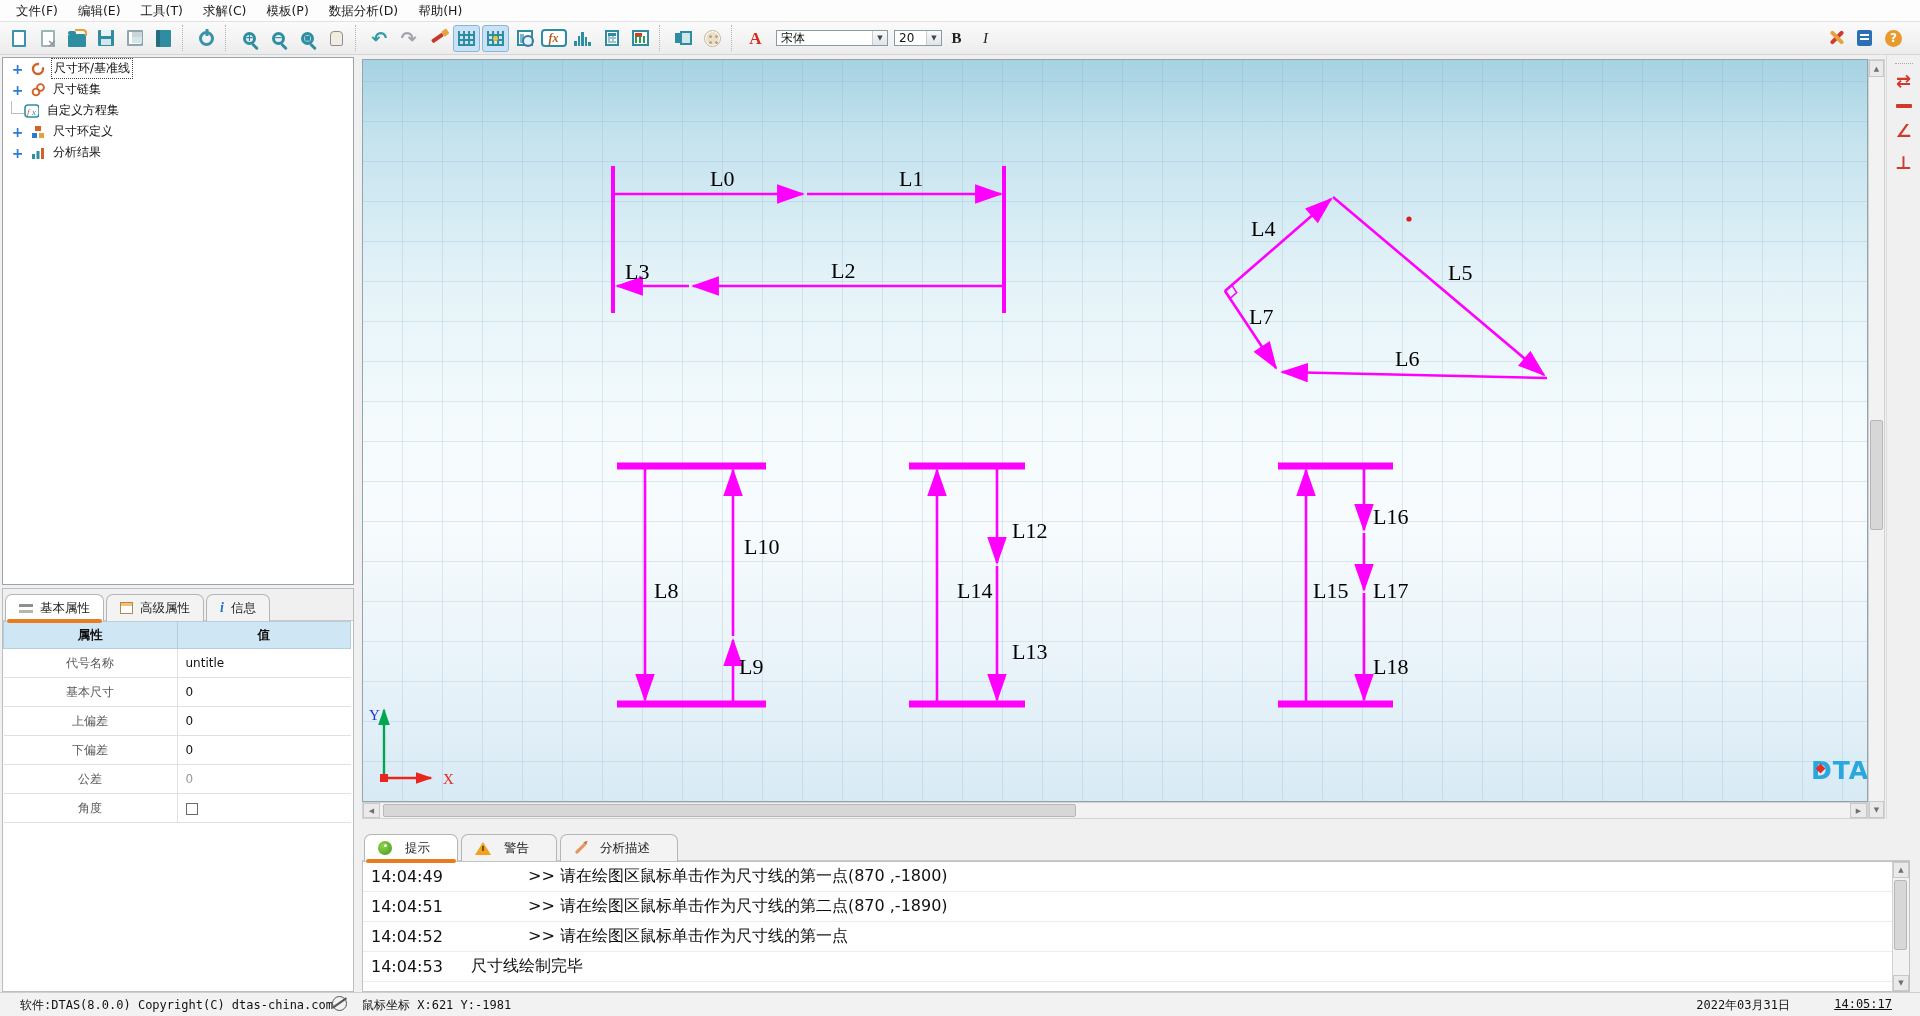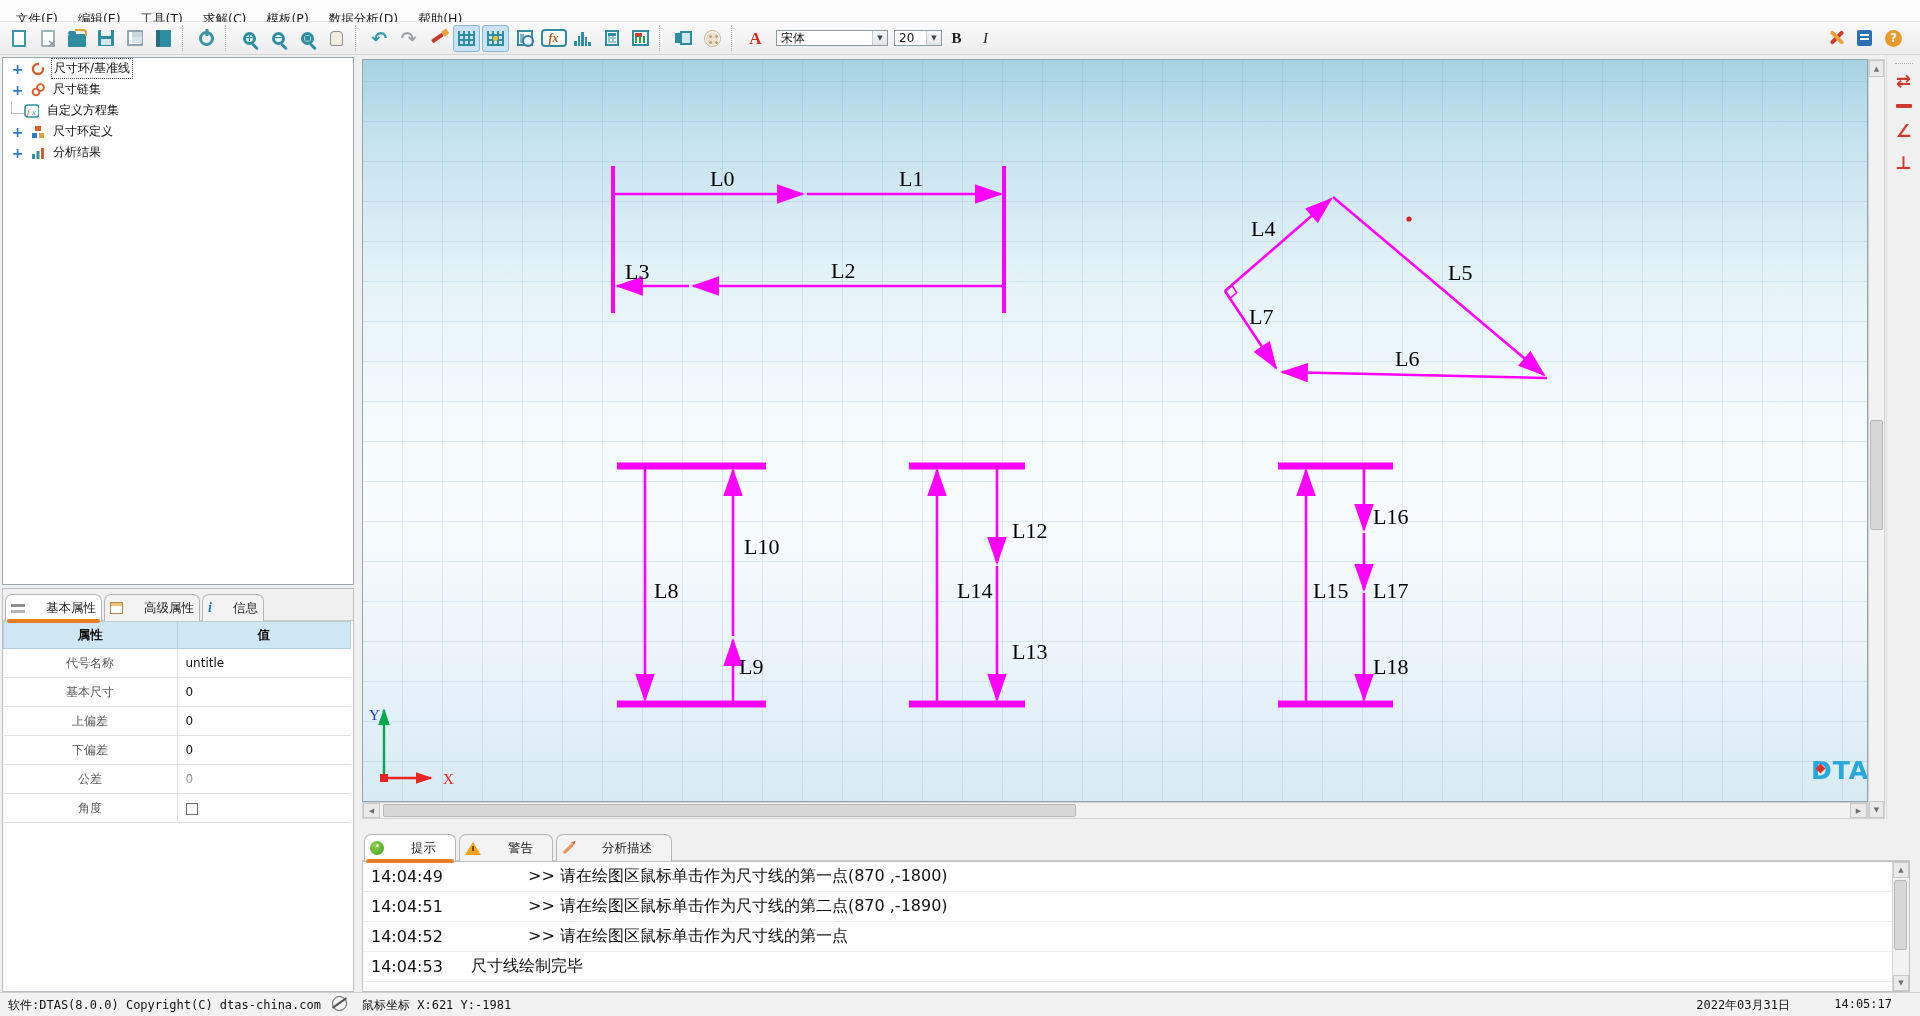--- a/index.html
+++ b/index.html
@@ -2,21 +2,21 @@
 <html><head>
 <meta charset="utf-8">
 <style>
   * { margin:0; padding:0; box-sizing:border-box; }
   html,body { width:1920px; height:1016px; overflow:hidden;
     font-family:"DejaVu Sans","Liberation Sans",sans-serif; font-size:12px; background:#f0f0f0; }
 
   
   #menubar { position:absolute; left:0; top:0; width:1920px; height:22px; background:#fdfdfd;
     border-bottom:1px solid #e3e3e3; display:flex; align-items:center; padding-left:6px; }
-  .menu-item { padding:8px 10px; height:22px; line-height:22px; color:#1a1a1a; font-size:12.5px; cursor:default; }
+  .menu-item { padding:0 10px; height:22px; line-height:22px; color:#1a1a1a; font-size:12.5px; cursor:default; }
 
   
   #toolbar { position:absolute; left:0; top:22px; width:1920px; height:33px;
     background:linear-gradient(#fbfbfb,#ececec); border-bottom:1px solid #d6d6d6;
     display:flex; align-items:center; padding:0 4px; }
   .tb-sep { width:7px; height:26px; border-left:1px dotted #b3b3b3; margin:0 3px 0 4px; }
   .tbtn { width:27px; height:27px; border-radius:3px; display:flex; align-items:center; justify-content:center;
     position:relative; margin:0 1px; }
   .tbtn.hl { background:#c9e2f6; border:1px solid #8ab6da; }
   .tb-right { margin-left:auto; display:flex; align-items:center; padding-right:8px; }
@@ -98,21 +98,21 @@
   .tree-conn { width:13px; height:13px; border-left:1px solid #b9bec2; border-bottom:1px solid #b9bec2; margin-left:0; margin-bottom:6px; margin-right:-6px; }
   .tree-ico { width:15px; height:15px; display:flex; align-items:center; justify-content:center; }
   .tree-label { font-size:12px; color:#111; padding:1px 2px; white-space:nowrap; }
   .tree-label.selected { border:1px dotted #444; }
 
   
   #prop-panel { position:absolute; left:2px; top:533px; width:352px; bottom:0; background:#fff; border:1px solid #b9bec2; }
   .tabbar { display:flex; align-items:flex-end; height:32px; background:#f0f0f0; padding:3px 2px 0 2px; gap:2px; position:relative; }
   .tabbar::after { content:''; position:absolute; left:0; right:0; bottom:0; height:1px; background:#c9c9c9; }
   .tab { border:1px solid #b5b5b5; border-bottom:none; border-radius:7px 7px 0 0; background:#f3f3f3;
-    height:27px; display:flex; align-items:center; gap:21px; padding:0 5px; position:relative; z-index:1; font-size:12.5px; color:#222; }
+    height:27px; display:flex; align-items:center; gap:7px; padding:0 13px; position:relative; z-index:1; font-size:12.5px; color:#222; }
   .tab.active { background:#fff; }
   .tab.active::after { content:''; position:absolute; left:1px; right:1px; bottom:-2px; height:4px; background:#e87c1e; border-radius:2px; z-index:2; }
   .ti-basic { width:14px; height:9px; border-top:3px solid #8f8f8f; border-bottom:3px solid #b5b5b5; }
   .ti-adv { width:13px; height:12px; border:1px solid #b08a4a; background:
       linear-gradient(#f2c178 0 3px, #fff 3px) ; }
   .ti-info { color:#2176c0; font-family:"Liberation Serif",serif; font-style:italic; font-weight:bold; font-size:14px; }
   .ti-hint { width:14px; height:14px; border-radius:50%; background:radial-gradient(circle at 35% 35%, #8fd24a, #3f9a1e); position:relative; }
   .ti-hint::before { content:''; position:absolute; left:6px; top:3px; width:3px; height:3px; background:#fff; border-radius:50%; }
   .ti-warn { width:0; height:0; border-left:8px solid transparent; border-right:8px solid transparent; border-bottom:13px solid #f0a21c; position:relative; }
   .ti-warn::before { content:''; position:absolute; left:-1px; top:4px; width:2px; height:5px; background:#7a4d00; }
@@ -165,26 +165,26 @@
   .log-time { width:90px; padding-left:8px; }
   .log-msg { padding-left:75px; }
   #log-scroll { position:absolute; right:0; top:0; bottom:0; width:17px; background:#f2f2f2; border-left:1px solid #d2d2d2; }
   #log-scroll .btn { height:16px; left:0; right:0; position:absolute; background:#eaeaea; border:1px solid #c8c8c8;
     color:#707070; font-size:7px; display:flex; align-items:center; justify-content:center; }
   #log-scroll .thumb { position:absolute; left:1px; width:13px; top:18px; height:70px; background:#d7d7d7; border:1px solid #b7b7b7; border-radius:2px; }
 
   
   #statusbar { position:absolute; left:0; bottom:0; width:1920px; height:24px; background:#f2f2f2; border-top:1px solid #cfcfcf;
     font-family:"DejaVu Sans Mono","Liberation Mono",monospace; font-size:12px; color:#111; }
-  #sb-soft { position:absolute; left:8px; top:4px; }
+  #sb-soft { position:absolute; left:20px; top:4px; }
   #sb-pen { position:absolute; left:332px; top:3px; width:15px; height:15px; border:1.8px solid #555; border-radius:50%; }
   #sb-pen::before { content:''; position:absolute; left:-2px; top:5px; width:17px; height:2px; background:#555; transform:rotate(-35deg); }
   #sb-mouse { position:absolute; left:362px; top:4px; }
   #sb-date { position:absolute; right:130px; top:4px; }
-  #sb-time { position:absolute; right:28px; top:4px; }
+  #sb-time { position:absolute; right:28px; top:4px;text-decoration:underline; }
 </style>
 </head>
 <body>
 
 <div id="menubar">
   <div class="menu-item">文件(F)</div>
   <div class="menu-item">编辑(E)</div>
   <div class="menu-item">工具(T)</div>
   <div class="menu-item">求解(C)</div>
   <div class="menu-item">模板(P)</div>

